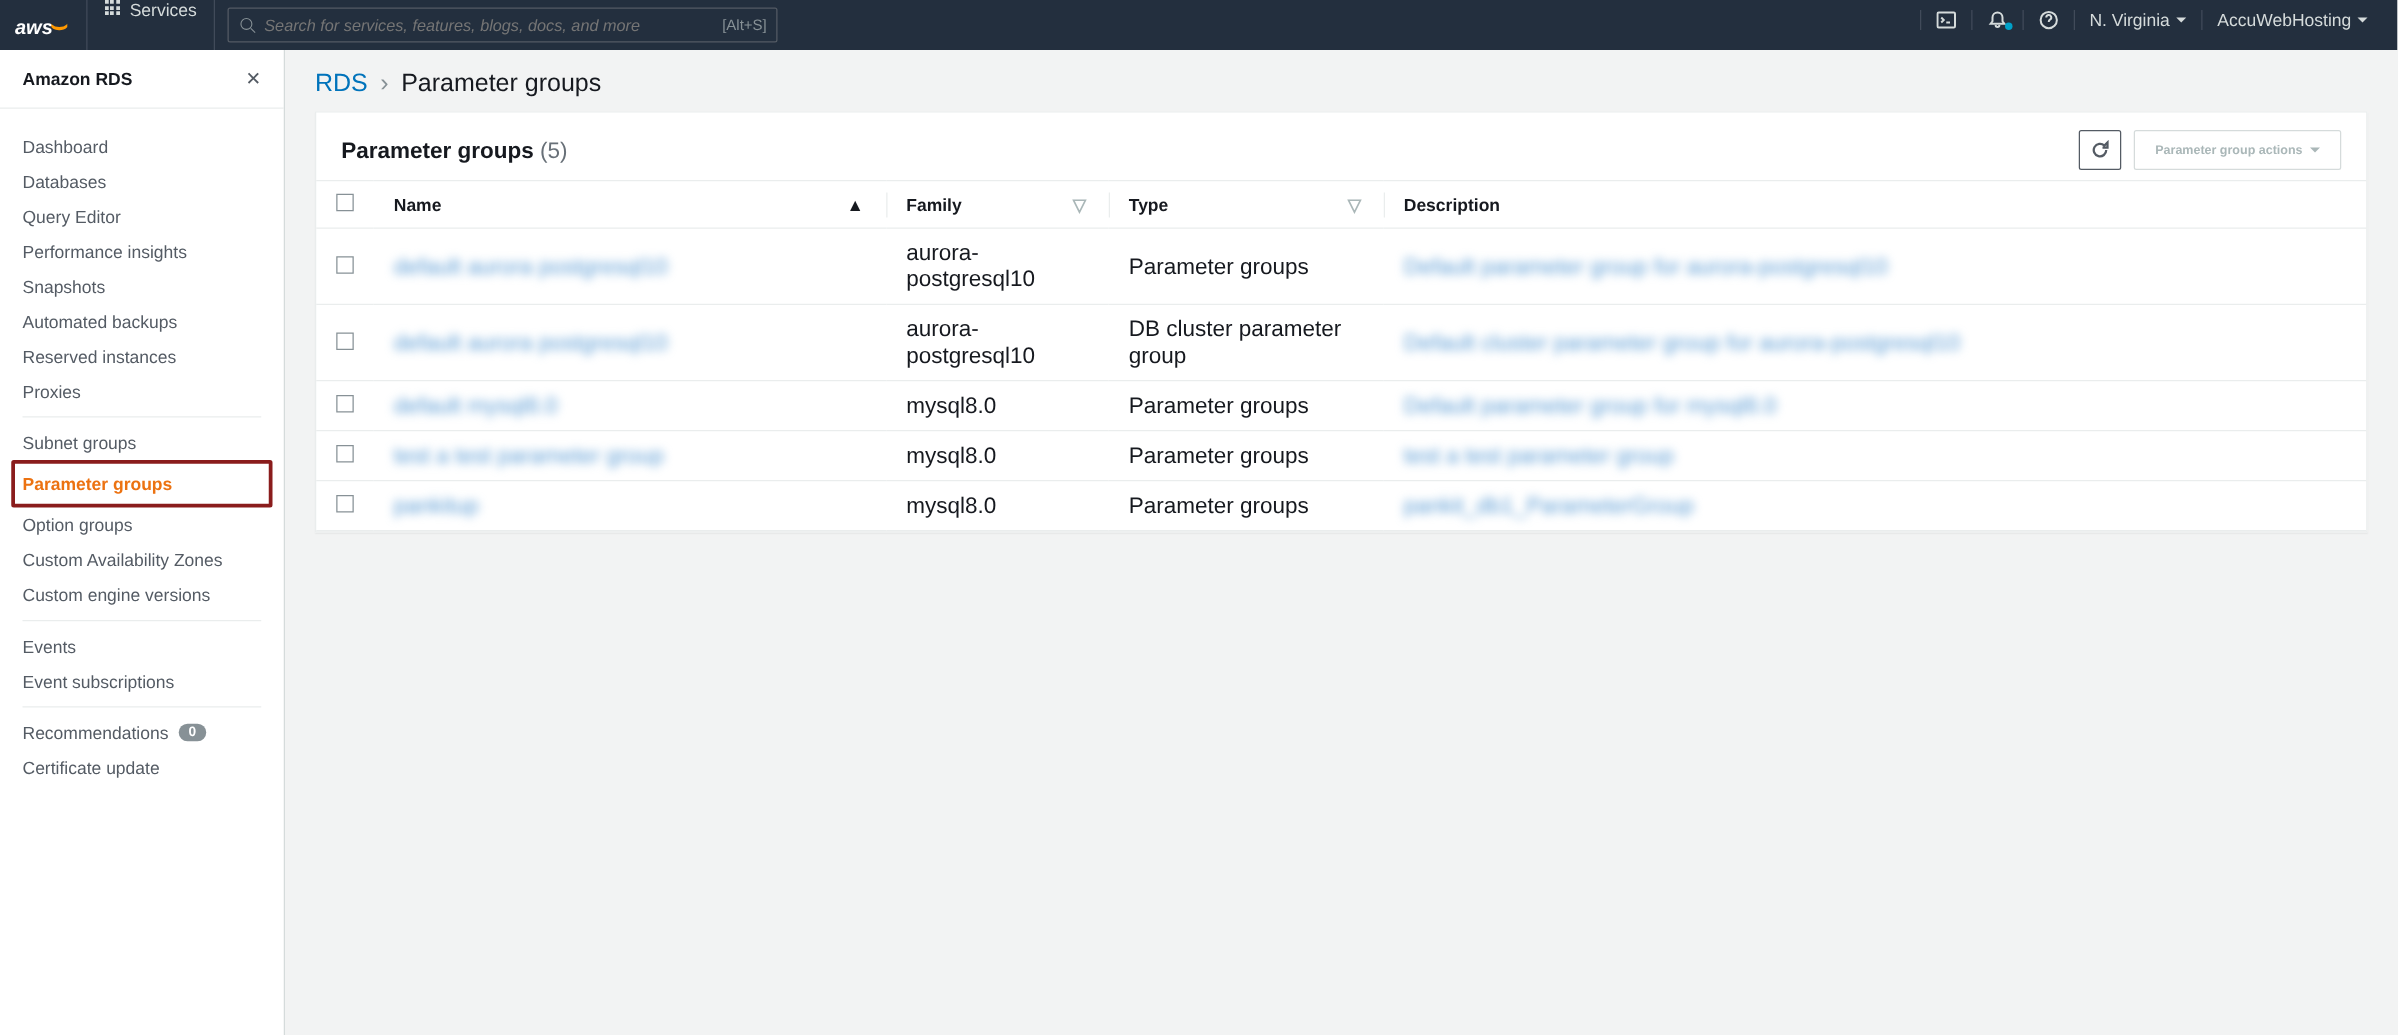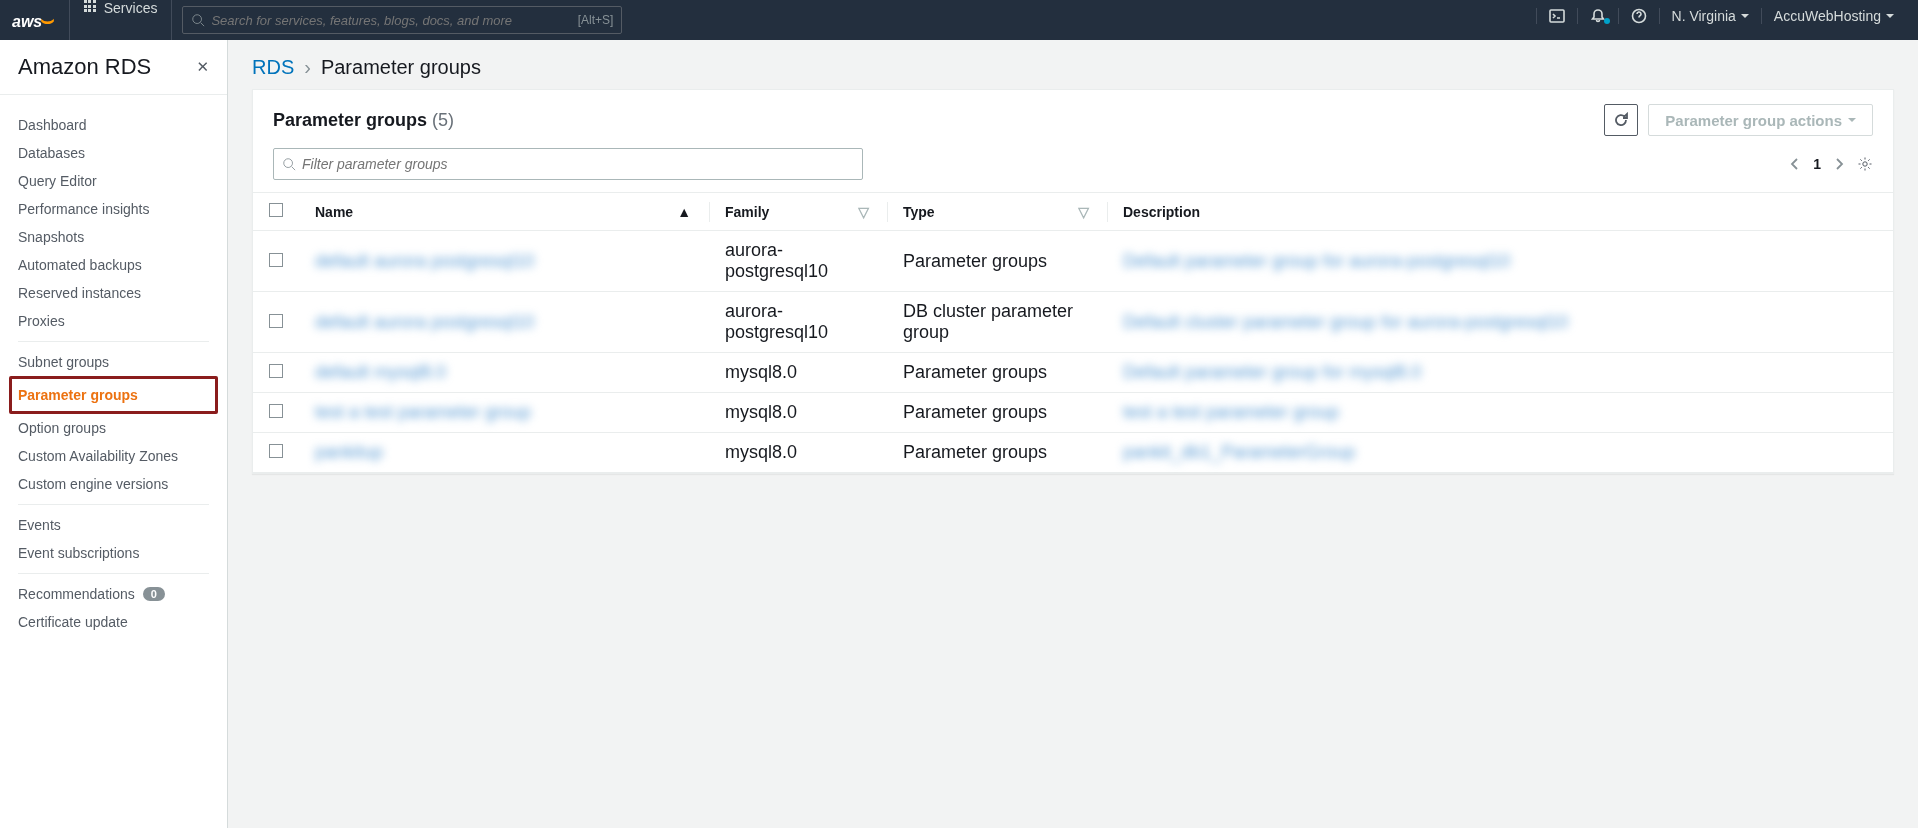--- a/index.html
+++ b/index.html
@@ -14,38 +14,38 @@
 .search input{flex:1;background:transparent;border:none;color:#d5dbdb;font-style:italic;outline:none;font-size:13px}
 .search .hint{font-size:12px;color:#879196}
 .nav-right{margin-left:auto;display:flex;align-items:flex-start;height:24px}
 .nav-right .nav-btn{display:flex;align-items:center;padding:0 12px;border-left:1px solid #414b5a;cursor:pointer;gap:5px;position:relative}
 .nav-btn svg{width:16px;height:16px;stroke:#d5dbdb;fill:none;stroke-width:1.6}
 .caret-down{width:0;height:0;border-left:4px solid transparent;border-right:4px solid transparent;border-top:4px solid #d5dbdb}
 .notif-dot{position:absolute;top:10px;right:8px;width:6px;height:6px;border-radius:50%;background:#00a1c9}
 .layout{display:flex}
 .sidebar{width:228px;background:#fff;border-right:1px solid #d5dbdb;min-height:788px;padding:14px 0}
 .side-head{display:flex;align-items:center;justify-content:space-between;padding:0 18px 14px;border-bottom:1px solid #eaeded;margin-bottom:10px}
-.side-head h2{font-size:22px;font-weight:400}
+.side-head h2{font-size:14px;font-weight:700}
 .side-close{cursor:pointer;color:#545b64;font-size:15px}
 .side-group{padding:6px 0;margin:0 18px;border-bottom:1px solid #eaeded}
 .side-group:last-child{border-bottom:none}
 .side-item{display:flex;align-items:center;padding:6px 0;color:#545b64;cursor:pointer;font-size:14px;gap:8px}
 .side-item.active{color:#ec7211;font-weight:700}
 .hl-sidebar{border:3px solid #8a1c1c;padding:2px 6px;margin:0 -9px;border-radius:2px}
 .badge{background:#879196;color:#fff;border-radius:10px;padding:1px 8px;font-size:11px;font-weight:700}
 .main{flex:1;padding:16px 24px}
 .crumbs{display:flex;align-items:center;gap:10px;font-size:20px;margin-bottom:10px}
 .crumbs a{color:#0073bb;text-decoration:none;cursor:pointer}
 .crumbs .sep{color:#879196}
 .panel{background:#fff;border:1px solid #eaeded;box-shadow:0 1px 1px rgba(0,0,0,.05)}
 .panel-head{display:flex;align-items:center;justify-content:space-between;padding:14px 20px 8px}
 .panel-title{font-size:18px;font-weight:700}
 .panel-title .count{color:#687078;font-weight:400}
 .panel-actions{display:flex;align-items:center;gap:10px}
-.btn{height:32px;padding:0 16px;border:1px solid #545b64;background:#fff;color:#545b64;font-weight:700;cursor:pointer;display:inline-flex;align-items:center;gap:6px;border-radius:2px;font-size:15px}
+.btn{height:32px;padding:0 16px;border:1px solid #545b64;background:#fff;color:#545b64;font-weight:700;cursor:pointer;display:inline-flex;align-items:center;gap:6px;border-radius:2px;font-size:10px}
 .btn.icon{padding:0 8px;width:34px;justify-content:center}
 .btn.primary{background:#ec7211;border-color:#ec7211;color:#fff}
 .btn.disabled{color:#aab7b8;border-color:#d5dbdb;cursor:default}
 .hl-primary{border:4px solid #8a1c1c;padding:4px;border-radius:3px}
 .filter-row{padding:4px 20px 12px;display:flex;align-items:center;gap:16px}
 .filter-input{flex:0 0 590px;height:32px;border:1px solid #aab7b8;display:flex;align-items:center;padding:0 8px;border-radius:2px}
 .filter-input input{flex:1;border:none;outline:none;font-style:italic;color:#687078;font-size:14px}
 .pager{margin-left:auto;display:flex;align-items:center;gap:10px;color:#687078}
 .pager svg{width:16px;height:16px;stroke:#879196;fill:none;cursor:pointer}
 .page-n{font-weight:700;color:#16191f}
@@ -208,42 +208,20 @@
                 <path d="M13 8a5 5 0 1 1-1.5-3.5L14 2v4h-4"></path>
               </svg>
           </button>
           <button class="btn disabled">
             <span>Parameter group actions</span>
             <span class="caret-down" style="border-top-color:#aab7b8"></span>
           </button>
         </div>
       </div>
 
-      <div class="filter-row">
-        <div class="filter-input">
-          <svg viewBox="0 0 16 16" style="width:14px;height:14px;stroke:#879196;fill:none;margin-right:6px">
-              <circle cx="7" cy="7" r="5"></circle>
-              <line x1="11" y1="11" x2="15" y2="15"></line>
-            </svg>
-          <input placeholder="Filter parameter groups" style="">
-        </div>
-        <div class="pager">
-          <svg viewBox="0 0 16 16">
-              <path d="M10 3l-5 5 5 5" stroke-width="1.8"></path>
-            </svg>
-          <span class="page-n">1</span>
-          <svg viewBox="0 0 16 16">
-              <path d="M6 3l5 5-5 5" stroke-width="1.8"></path>
-            </svg>
-          <svg viewBox="0 0 16 16" style="stroke:#545b64">
-              <circle cx="8" cy="8" r="2.2"></circle>
-              <path d="M8 1.5v2M8 12.5v2M14.5 8h-2M3.5 8h-2M12.6 3.4l-1.4 1.4M4.8 11.2l-1.4 1.4M12.6 12.6l-1.4-1.4M4.8 4.8L3.4 3.4"></path>
-            </svg>
-        </div>
-      </div>
 
       <table>
         <thead>
           <tr>
             <th><span class="cb"></span></th>
             <th><span>Name</span><span class="sort">▲</span></th>
             <th><span class="sep-v"></span><span>Family</span><span class="sort dim">▽</span></th>
             <th><span class="sep-v"></span><span>Type</span><span class="sort dim">▽</span></th>
             <th><span class="sep-v"></span><span>Description</span></th>
           </tr>

